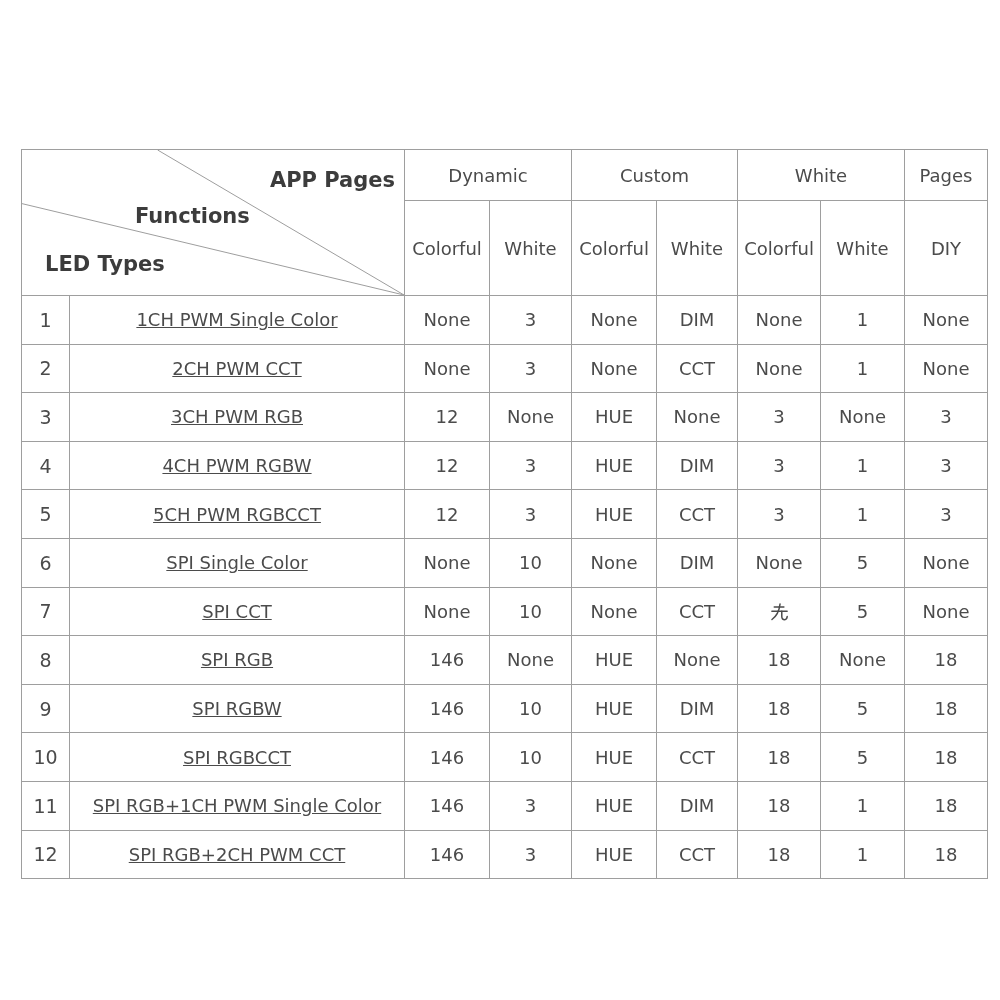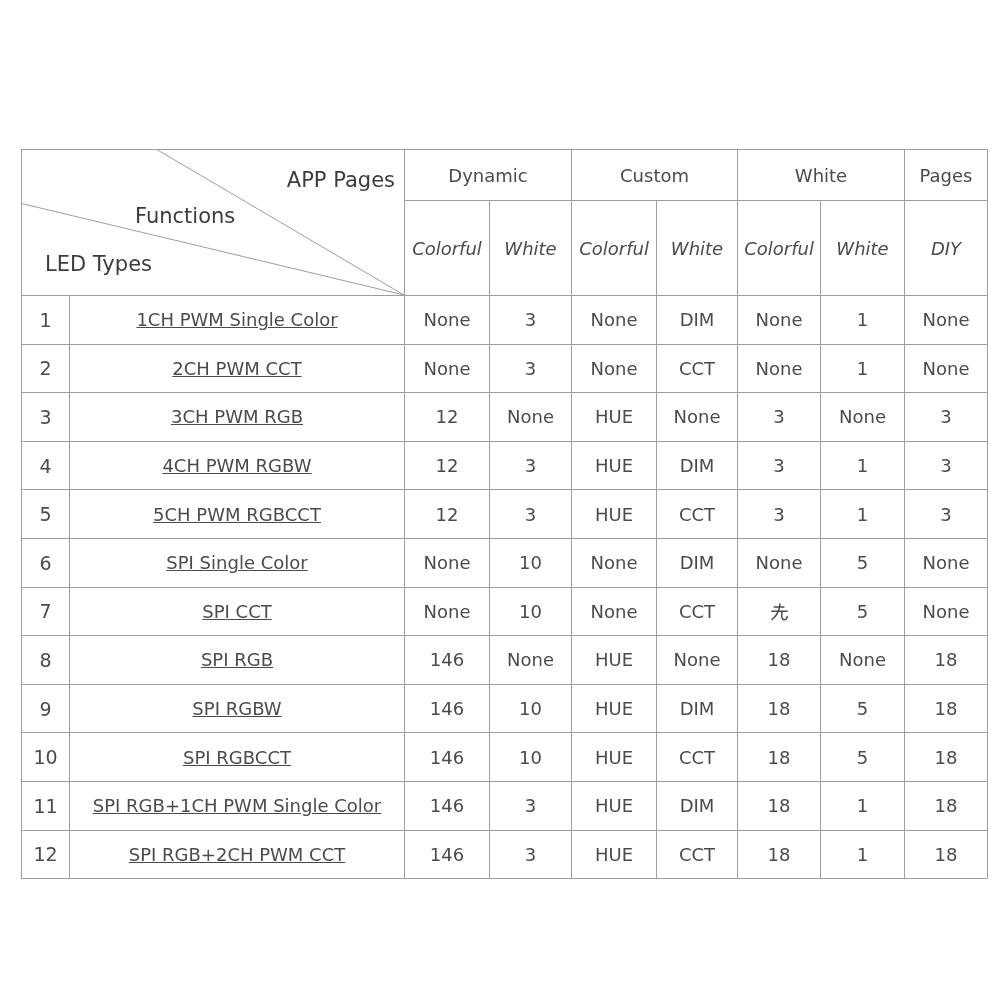--- a/index.html
+++ b/index.html
@@ -28,40 +28,40 @@
     text-align:center;
     vertical-align:middle;
     padding:0;
     color:var(--text);
     font-size:18px;
     font-weight:400;
     overflow:hidden;
     white-space:nowrap;
   }
   thead tr.group-row{height:51px;}
-  thead tr.sub-row{height:95px;font-style:italic;}
+  thead tr.sub-row{height:95px;}
   tbody tr{height:48.6px;}
   thead th{
     color:var(--head);
     font-weight:700;
     font-size:17px;
   }
   
   th.diag-cell{
     position:relative;
     padding:0;
   }
   th.diag-cell svg.diag{
     position:absolute;inset:0;
     width:100%;height:100%;
     display:block;
   }
   th.diag-cell .lbl{
     position:absolute;
-    font-weight:400;
+    font-weight:700;
     font-size:21px;
     color:var(--head);
     line-height:1;
     white-space:nowrap;
   }
   th.diag-cell .lbl.app-pages{top:20px;right:9px;}
   th.diag-cell .lbl.functions{top:56px;left:113px;}
   th.diag-cell .lbl.led-types{top:104px;left:23px;}
   tbody td.num{font-size:19px;}
   tbody td.led-name{font-size:18px;text-decoration:underline;}

